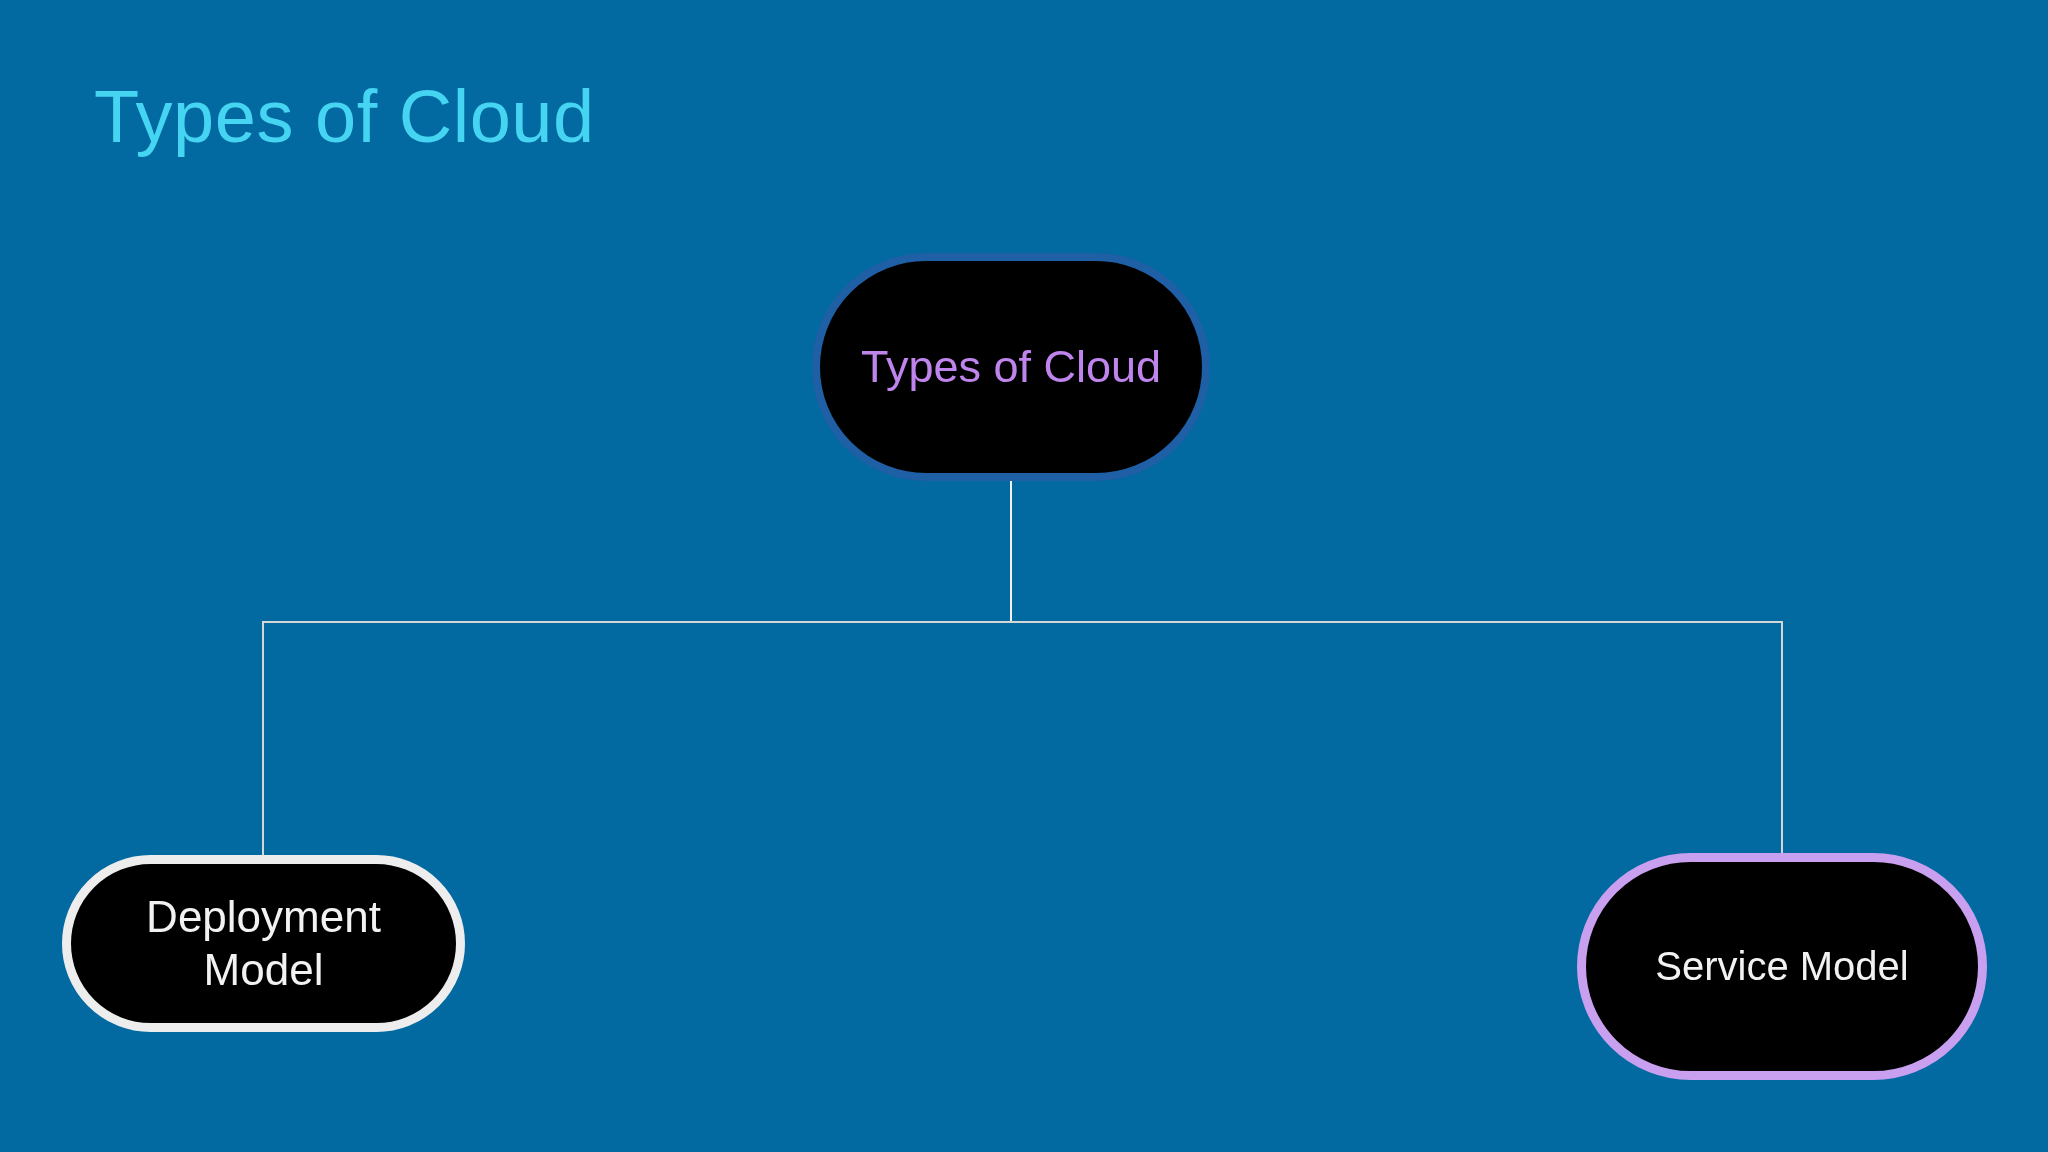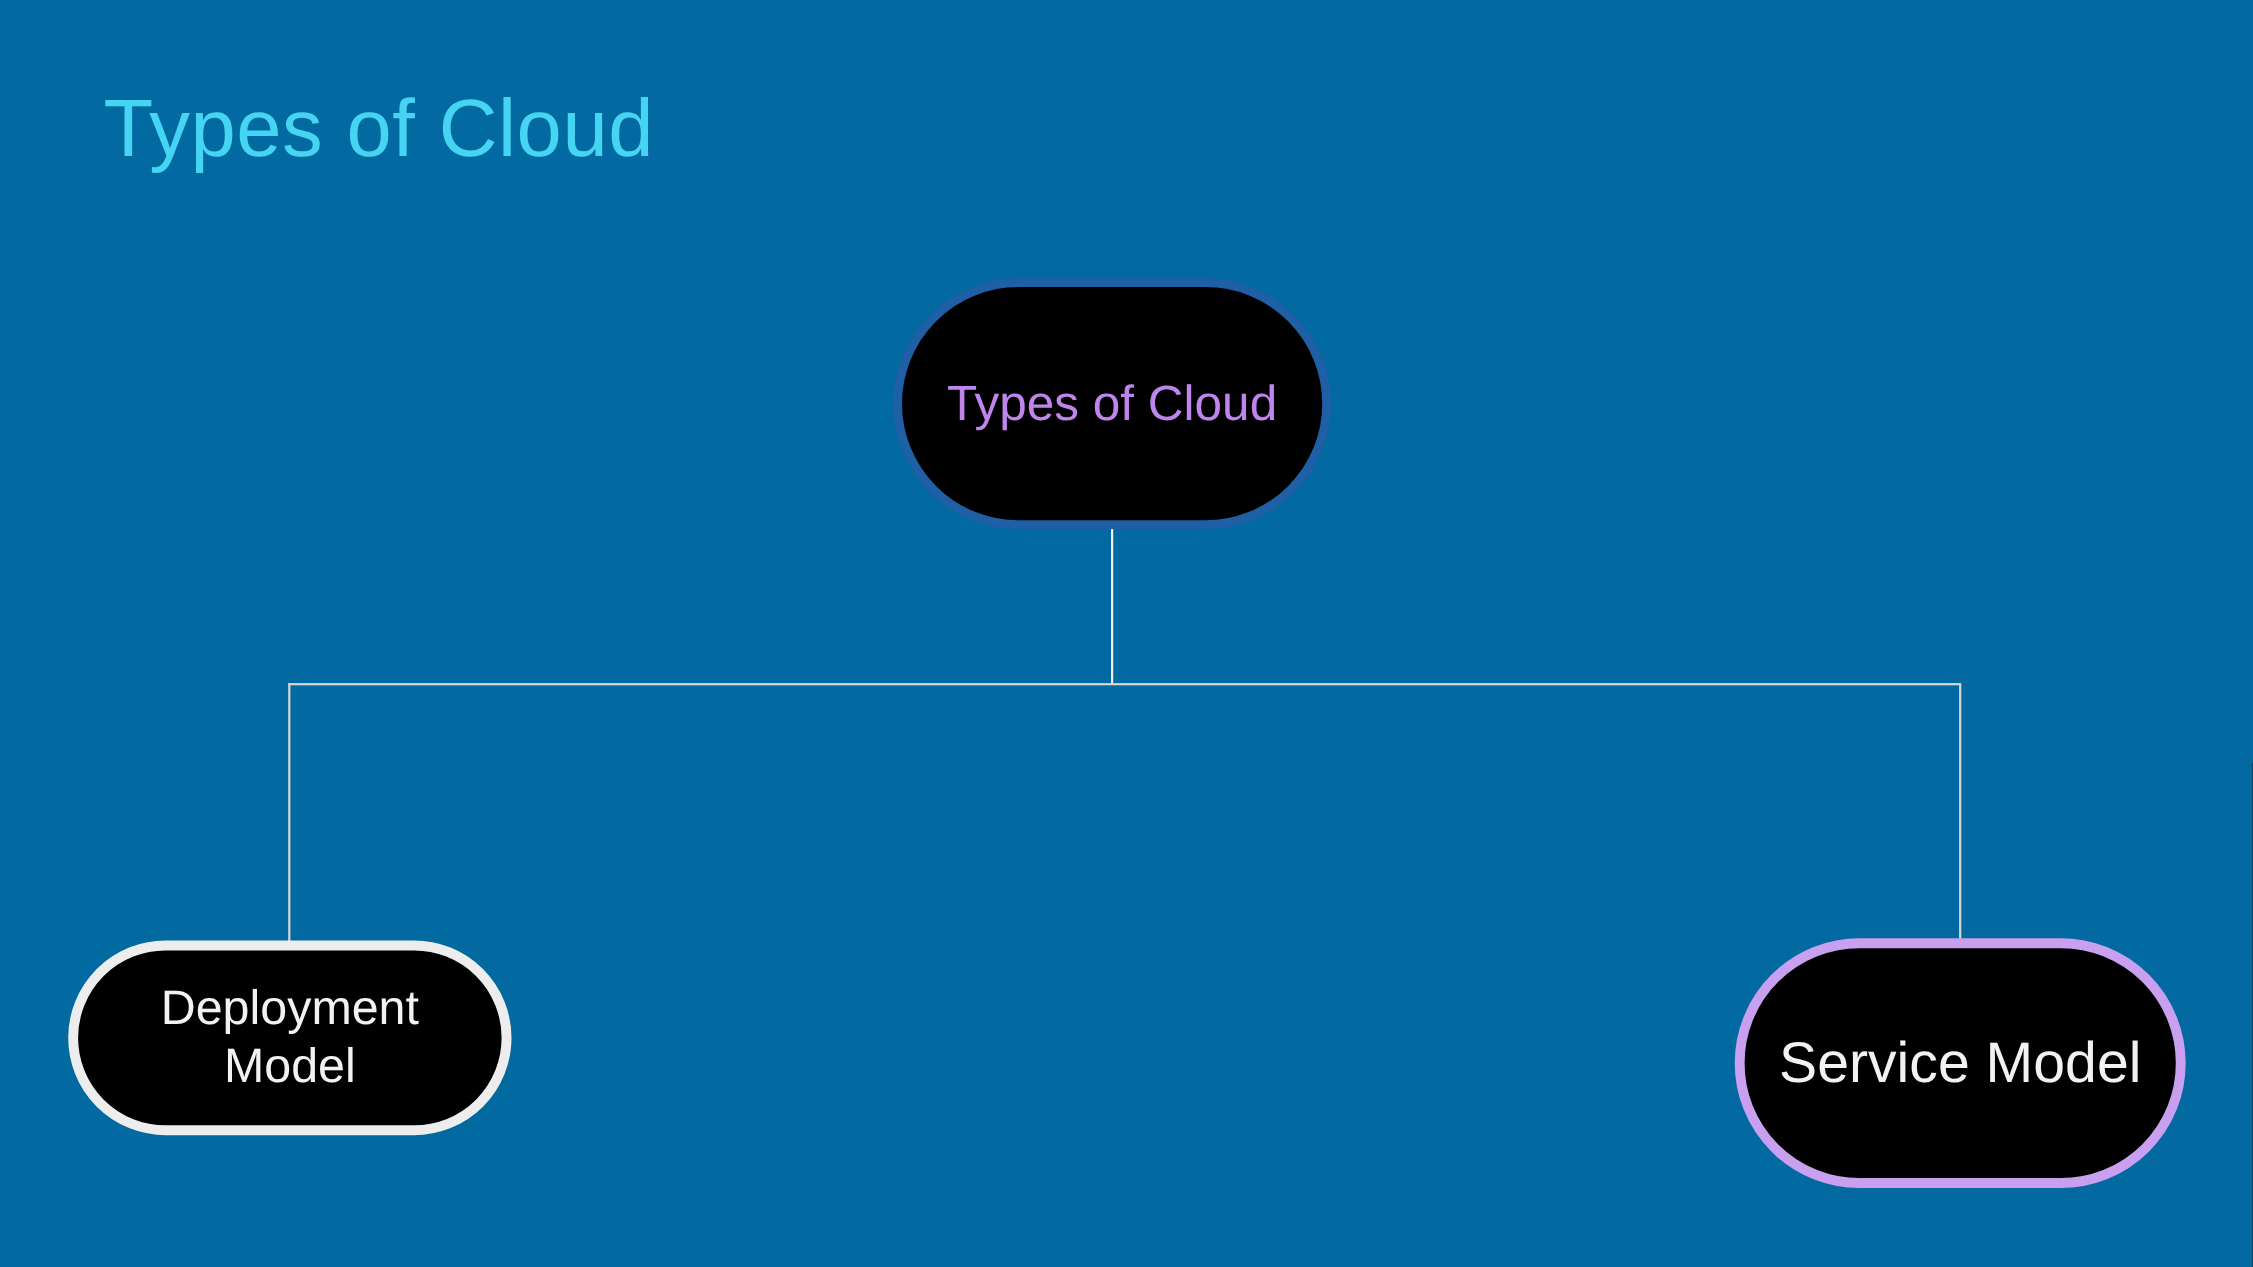--- a/index.html
+++ b/index.html
@@ -70,21 +70,21 @@
     color: #F2F2F2;
     max-width: 300px;
   }
   .node-service {
     left: 1577px; top: 853px;
     width: 410px; height: 227px;
     border-width: 9px;
     border-color: #C99FEF;
   }
   .node-service .node-label {
-    font-size: 52px;
+    font-size: 40px;
     font-weight: 300;
     color: #F2F2F2;
     white-space: nowrap;
   }
 </style>
 </head>
 <body>
 
 <div class="slide" style="background-color: #0369a1;">
 

